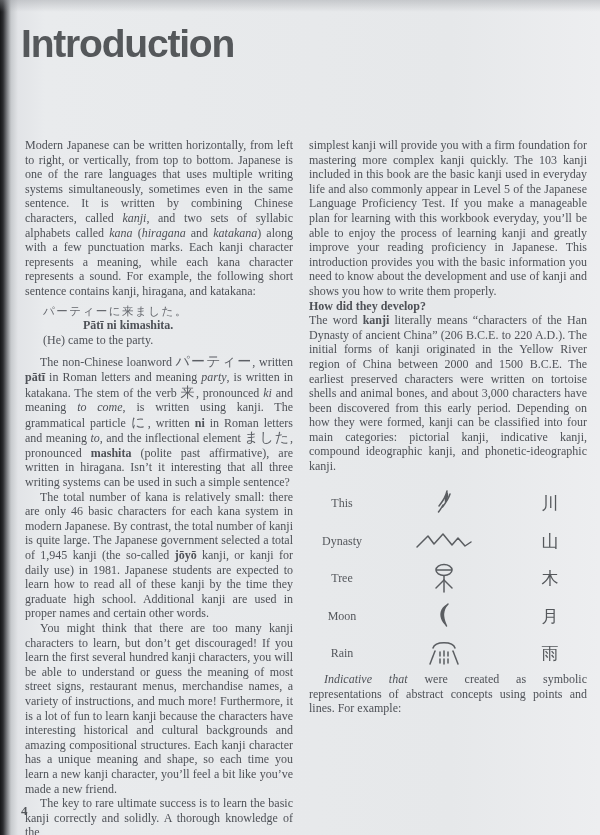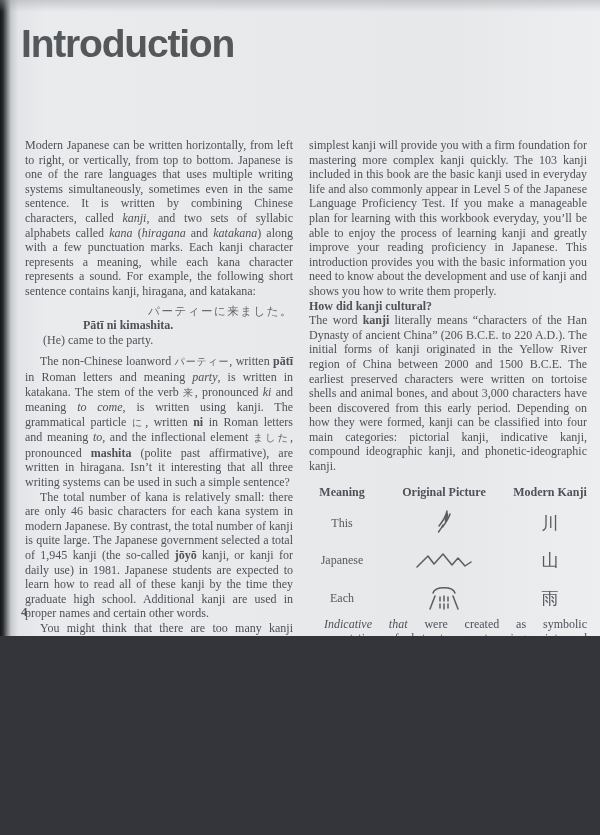--- a/index.html
+++ b/index.html
@@ -1,38 +1,38 @@
 <!DOCTYPE html>
 <html lang="en"><head>
 <meta charset="utf-8">
 <style>
   html,body{margin:0;padding:0;background:#34353a;}
   .page{
-    position:relative;width:600px;height:636px;overflow:hidden;
+    position:relative;width:600px;height:835px;overflow:hidden;
     background:
       linear-gradient(180deg, rgba(158,161,166,.45) 0px, rgba(158,161,166,0) 12px),
       linear-gradient(90deg,#141517 0px,#2c2d30 3px,#7d7f83 7px,#c7cacd 11px,#e2e4e7 18px,#e9ebed 45px,#e6e8ea 75%,#edeef0 100%);
     font-family:"Liberation Serif","DejaVu Serif",serif;
     color:#4e5157;
   }
   .edge{position:absolute;left:0;top:0;width:10px;height:835px;}
   .title{
     position:absolute;left:21px;top:22px;
     font-family:"Liberation Sans","DejaVu Sans",sans-serif;
     font-weight:bold;font-size:39px;letter-spacing:-1.2px;color:#55585b;
   }
   .columns{position:absolute;left:25px;top:138px;width:562px;display:flex;gap:16px;}
   .col{width:278px;font-size:12px;line-height:14.6px;text-align:justify;hyphens:auto;}
   .col p{margin:0;}
   .indent{text-indent:15px;}
   .b{font-weight:bold;}
   .i{font-style:italic;}
-  .jp{font-family:"DejaVu Sans","Liberation Sans",sans-serif;font-size:10px;color:#5c5f65;letter-spacing:.5px;}
+  .jp{font-family:"DejaVu Sans","Liberation Sans",sans-serif;font-size:14px;color:#5c5f65;letter-spacing:.5px;}
   .example{margin:5px 0 7px 18px;text-align:left;}
-  .example-jp{font-family:"DejaVu Sans","Liberation Sans",sans-serif;font-size:11.5px;letter-spacing:1.5px;color:#63666c;text-align:right;}
+  .example-jp{font-family:"DejaVu Sans","Liberation Sans",sans-serif;font-size:11.5px;letter-spacing:1.5px;color:#63666c;}
   .example-romaji{font-weight:bold;margin-left:40px;}
   .heading{font-weight:bold;margin-top:14px;}
   .kanji-table{margin-top:11px;}
   .t-head{display:flex;font-weight:bold;margin-bottom:5px;}
   .t-row{display:flex;align-items:center;height:37.5px;}
   .c-meaning{width:66px;text-align:center;}
   .t-row .c-meaning{color:#55585d;}
   .c-picture{width:138px;display:flex;justify-content:center;align-items:center;}
   .c-kanji{width:74px;text-align:center;}
   .t-row .c-kanji{
@@ -65,59 +65,77 @@
 
       <p class="indent"><span>The non-Chinese loanword </span><span class="jp">パーティー</span><span>, written </span><span class="b">pātī</span><span> in Roman letters and meaning </span><span class="i">party</span><span>, is written in katakana. The stem of the verb </span><span class="jp">来</span><span>, pronounced </span><span class="i">ki</span><span> and meaning </span><span class="i">to come</span><span>, is written using kanji. The grammatical particle </span><span class="jp">に</span><span>, written </span><span class="b">ni</span><span> in Roman letters and meaning </span><span class="i">to</span><span>, and the inflectional element </span><span class="jp">ました</span><span>, pronounced </span><span class="b">mashita</span><span> (polite past affirmative), are written in hiragana. Isn’t it interesting that all three writing systems can be used in such a simple sentence?</span></p>
       <p class="indent"><span>The total number of kana is relatively small: there are only 46 basic characters for each kana system in modern Japanese. By contrast, the total number of kanji is quite large. The Japanese government selected a total of 1,945 kanji (the so-called </span><span class="b">jōyō</span><span> kanji, or kanji for daily use) in 1981. Japanese students are expected to learn how to read all of these kanji by the time they graduate high school. Additional kanji are used in proper names and certain other words.</span></p>
       <p class="indent"><span>You might think that there are too many kanji characters to learn, but don’t get discouraged! If you learn the first several hundred kanji characters, you will be able to understand or guess the meaning of most street signs, restaurant menus, merchandise names, a variety of instructions, and much more! Furthermore, it is a lot of fun to learn kanji because the characters have interesting historical and cultural backgrounds and amazing compositional structures. Each kanji character has a unique meaning and shape, so each time you learn a new kanji character, you’ll feel a bit like you’ve made a new friend.</span></p>
       <p class="indent"><span>The key to rare ultimate success is to learn the basic kanji correctly and solidly. A thorough knowledge of the</span></p>
     </div>
 
     <div class="col">
       <p><span>simplest kanji will provide you with a firm foundation for mastering more complex kanji quickly. The 103 kanji included in this book are the basic kanji used in everyday life and also commonly appear in Level 5 of the Japanese Language Proficiency Test.  If you make a manageable plan for learning with this workbook everyday, you’ll be able to enjoy the process of learning kanji and greatly improve your reading proficiency in Japanese. This introduction provides you with the basic information you need to know about the development and use of kanji and shows you how to write them properly.</span></p>
 
-      <p class="heading">How did kanji cultural?</p>
+      <p class="heading">How did they develop?</p>
 
       <p><span>The word </span><span class="b">kanji</span><span> literally means “characters of the Han Dynasty of ancient China” (206 B.C.E. to 220 A.D.). The initial forms of kanji originated in the Yellow River region of China between 2000 and 1500 B.C.E. The earliest preserved characters were written on tortoise shells and animal bones, and about 3,000 characters have been discovered from this early period. Depending on how they were formed, kanji can be classified into four main categories: pictorial kanji, indicative kanji, compound ideographic kanji, and phonetic-ideographic kanji.</span></p>
 
       <div class="kanji-table">
-        <div class="t-head">
-          <div class="c-meaning">Meaning</div>
-          <div class="c-picture">Original Picture</div>
-          <div class="c-kanji">Modern Kanji</div>
-        </div>
 
         <div class="t-row">
           <div class="c-meaning">This</div>
           <div class="c-picture">
             <svg width="20" height="28" viewBox="0 0 20 28">
               <path class="pict" d="M13 2 C12 7 9 12 5 17"></path>
               <path class="pict" d="M16 5 C14.5 10 11.5 14 8.5 18"></path>
               <path class="pict-fill" d="M13.5 3 C15 6 14 10 11 14 C10 10 11.5 6 13.5 3 Z"></path>
               <path class="pict" d="M9 16 C7.5 19 6 21 4.5 23"></path>
             </svg>
           </div>
           <div class="c-kanji">川</div>
         </div>
 
         <div class="t-row">
-          <div class="c-meaning">Japanese</div>
+          <div class="c-meaning">Dynasty</div>
           <div class="c-picture">
             <svg width="58" height="18" viewBox="0 0 58 18">
               <path class="pict" d="M2 15 L7 10 L13 4 L19 12 L28 2 L37 13 L43 6 L50 14 L56 10"></path>
             </svg>
           </div>
           <div class="c-kanji">山</div>
         </div>
 
-
+        <div class="t-row">
+          <div class="c-meaning">Tree</div>
+          <div class="c-picture">
+            <svg width="26" height="32" viewBox="0 0 26 32">
+              <ellipse class="pict" cx="13" cy="8" rx="8" ry="5.5"></ellipse>
+              <path class="pict" d="M5.5 8 H20.5"></path>
+              <path class="pict" d="M13 13.5 V30"></path>
+              <path class="pict" d="M13 18 L5 26"></path>
+              <path class="pict" d="M13 18 L21 26"></path>
+            </svg>
+          </div>
+          <div class="c-kanji">木</div>
+        </div>
 
 
         <div class="t-row">
-          <div class="c-meaning">Each</div>
+          <div class="c-meaning">Moon</div>
+          <div class="c-picture">
+            <svg width="16" height="28" viewBox="0 0 16 28">
+              <path class="pict-fill" d="M12 2 C7 7 6 15 10.5 24 C5.5 20.5 2.5 13 5.5 7.5 C7 4.5 9.5 2.8 12 2 Z"></path>
+              <path class="pict" d="M12 2 C7 7 6 15 10.5 24"></path>
+            </svg>
+          </div>
+          <div class="c-kanji">月</div>
+        </div>
+
+        <div class="t-row">
+          <div class="c-meaning">Rain</div>
           <div class="c-picture">
             <svg width="34" height="30" viewBox="0 0 34 30">
               <path class="pict" d="M6 10 C8 3 26 3 28 10"></path>
               <path class="pict" d="M8 13 L3 26"></path>
               <path class="pict" d="M26 13 L31 26"></path>
               <path class="pict" d="M13 14 V18 M13 21 V25"></path>
               <path class="pict" d="M17 13 V18 M17 21 V26"></path>
               <path class="pict" d="M21 14 V18 M21 21 V25"></path>
             </svg>
           </div>

